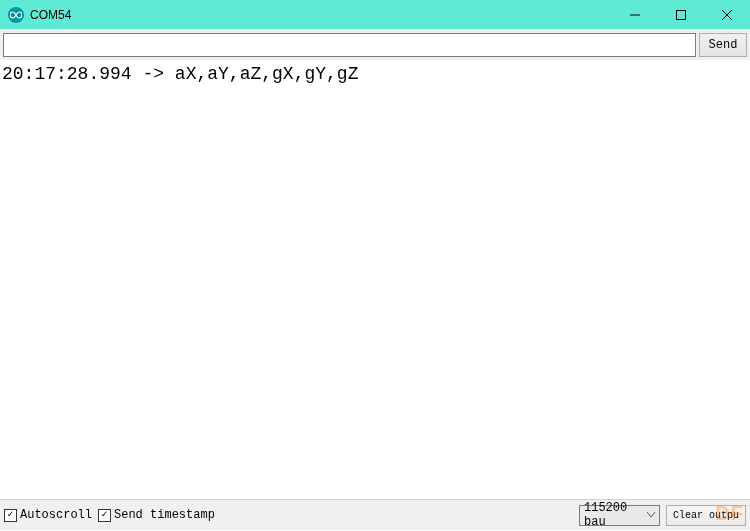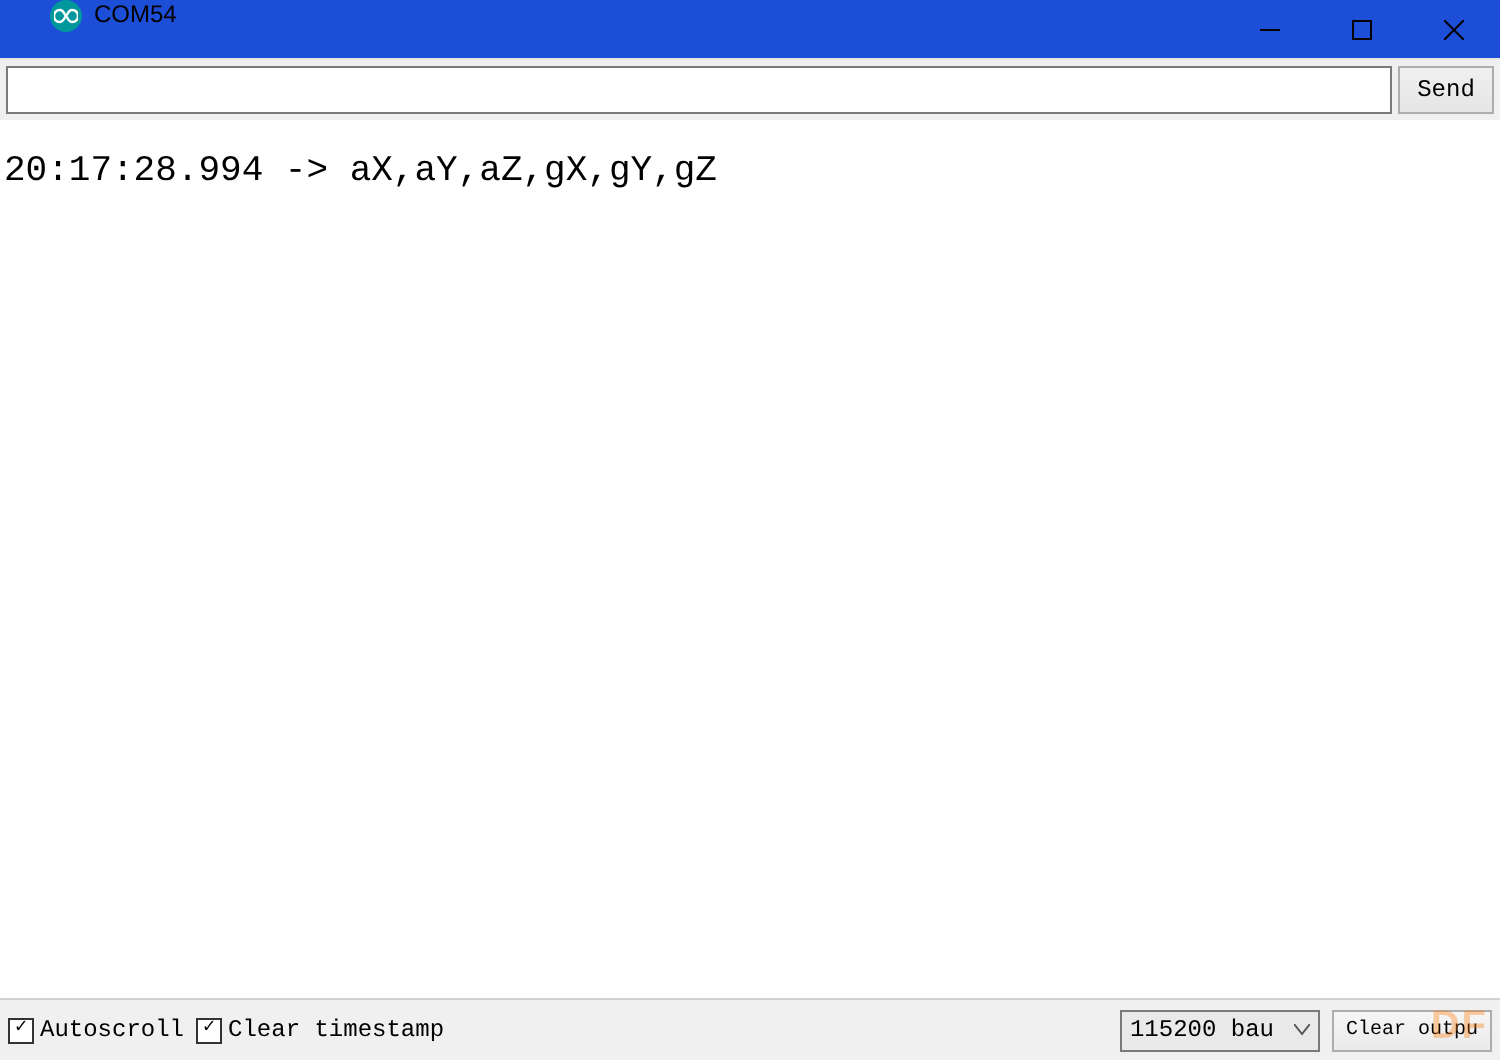--- a/index.html
+++ b/index.html
@@ -7,24 +7,24 @@
       font-family: "Segoe UI", Tahoma, sans-serif;
       font-size: 12px;
       background: #fff;
       width: 750px;
       height: 531px;
       overflow: hidden;
       position: relative;
     }
     .titlebar {
       height: 30px;
-      background: #1d4ed8;
-      display: flex;
-      align-items: flex-start;
-      padding-left: 25px;
+      background: #5eead4;
+      display: flex;
+      align-items: center;
+      padding-left: 8px;
       border-bottom: 1px solid #e5e5e5;
     }
     .app-icon {
       width: 16px; height: 16px;
       border-radius: 50%;
       background: #00979d;
       display: flex;
       align-items: center;
       justify-content: center;
       margin-right: 6px;
@@ -64,21 +64,21 @@
       height: 24px;
       border: 1px solid #adadad;
       background: linear-gradient(#f0f0f0, #e5e5e5);
       font-family: Liberation Mono, monospace;
       font-size: 12px;
       cursor: pointer;
     }
     .console {
       height: 440px;
       background: #fff;
-      padding: 16px 2px;
+      padding: 4px 2px;
       font-family: "Courier New", monospace;
       font-size: 18px;
       color: #000;
       white-space: pre;
       overflow: hidden;
       border-bottom: 1px solid #d0d0d0;
     }
     .bottombar {
       display: flex;
       align-items: center;
@@ -110,21 +110,21 @@
       border: 1px solid #7a7a7a;
       background: #e9e9e9;
       font-family: "Courier New", monospace;
       font-size: 12px;
       padding: 0 16px 0 4px;
       display: flex;
       align-items: center;
       position: relative;
     }
     .select.newline { width: 100px; }
-    .select.baud { width: 100px; }
+    .select.baud { width: 81px; }
     .select .chev {
       position: absolute;
       right: 4px;
       top: 50%;
       transform: translateY(-50%);
     }
     .clear-btn {
       height: 21px;
       border: 1px solid #adadad;
       background: linear-gradient(#f6f6f6, #eaeaea);
@@ -184,21 +184,21 @@
 
 <div class="console"><span>20:17:28.994 -&gt; aX,aY,aZ,gX,gY,gZ</span></div>
 
 <div class="bottombar">
   <label class="cb-wrap">
     <span class="cb">✓</span>
     <span>Autoscroll</span>
   </label>
   <label class="cb-wrap">
     <span class="cb">✓</span>
-    <span>Clear timestamp</span>
+    <span>Send timestamp</span>
   </label>
   <div class="spacer"></div>
   <div class="select baud">
     <span>115200 bau</span>
     <span class="chev">
       <svg width="8" height="6">
           <path d="M0 0 L4 5 L8 0" fill="none" stroke="#555" stroke-width="1"></path>
         </svg>
     </span>
   </div>

